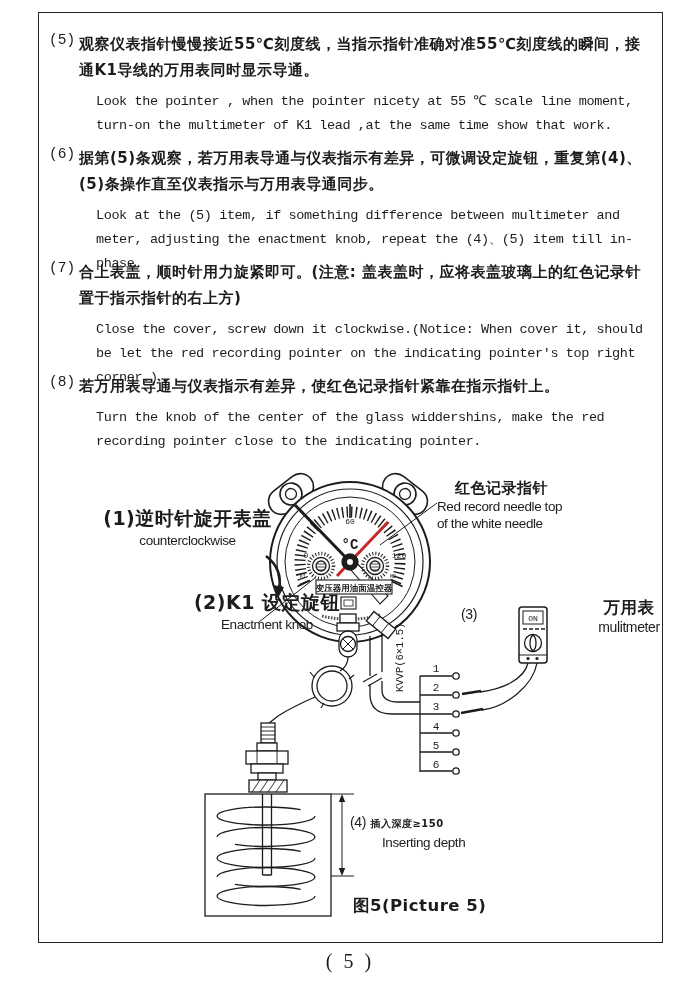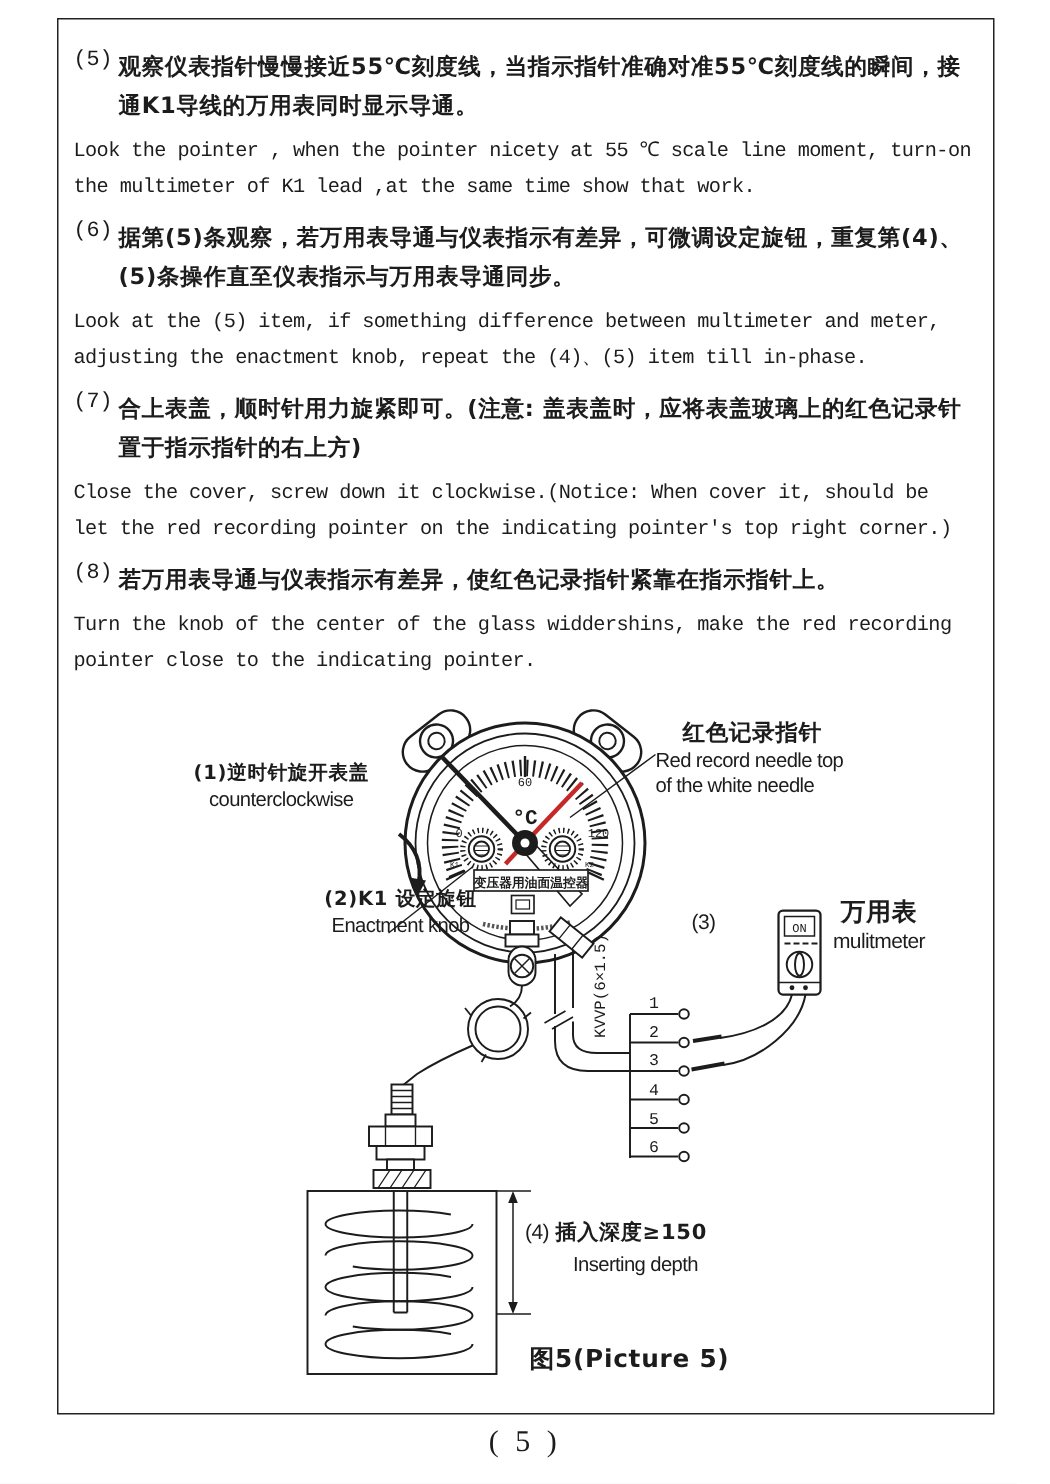--- a/index.html
+++ b/index.html
@@ -4,24 +4,24 @@
 <style>
   html,body{margin:0;padding:0;background:#f6f6f4;}
   .page{position:relative;width:700px;height:989px;background:#ffffff;overflow:hidden;
         font-family:"Liberation Sans","DejaVu Sans",sans-serif;color:#1c1c1c;}
   .border-box{position:absolute;left:38px;top:12px;width:623px;height:929px;border:1.6px solid #222;}
   .inst{position:absolute;left:10px;width:600px;}
   .inum{position:absolute;left:0;top:1px;font-family:"Liberation Mono","DejaVu Sans Mono",monospace;
         font-size:14.5px;}
   .zh{margin-left:30px;font-size:15px;line-height:26px;font-weight:600;letter-spacing:.5px;
       font-family:"DejaVu Sans",sans-serif;}
-  .en{margin-top:7px;font-family:"Liberation Mono","DejaVu Sans Mono",monospace;
+  .en{margin-left:47px;margin-top:7px;font-family:"Liberation Mono","DejaVu Sans Mono",monospace;
       font-size:13.5px;line-height:24px;letter-spacing:-.4px;}
   .fig-label{position:absolute;}
-  .lbl-zh{font-size:13px;font-weight:600;letter-spacing:.5px;font-family:"DejaVu Sans",sans-serif;}
+  .lbl-zh{font-size:19px;font-weight:600;letter-spacing:.5px;font-family:"DejaVu Sans",sans-serif;}
   .lbl-en{font-family:Liberation Sans, sans-serif;font-size:13.5px;
           line-height:17px;letter-spacing:-.4px;}
   .center{text-align:center;}
   .page-number{position:absolute;left:0;right:0;top:950px;text-align:center;font-size:20px;
                letter-spacing:3px;font-family:"Liberation Serif","DejaVu Serif",serif;}
   svg{position:absolute;left:0;top:0;}
   svg text{font-family:"Liberation Mono","DejaVu Sans Mono",monospace;fill:#1c1c1c;}
   .zh-svg{font-family:"DejaVu Sans",sans-serif;font-weight:600;}
 </style>
 </head>
@@ -220,29 +220,29 @@
   </div>
 
   <div class="fig-label" style="left:437px;top:479px;">
     <div class="lbl-zh" style="font-size:15px;margin-left:18px;">红色记录指针</div>
     <div class="lbl-en">Red record needle top</div>
     <div class="lbl-en">of the white needle</div>
   </div>
 
   <div class="fig-label lbl-en" style="left:461px;top:606px;font-size:14px;">(3)</div>
 
-  <div class="fig-label center" style="left:538px;top:597px;width:96px;">
+  <div class="fig-label center" style="left:581px;top:597px;width:96px;">
     <div class="lbl-zh" style="font-size:16.5px;">万用表</div>
     <div class="lbl-en" style="font-size:14px;">mulitmeter</div>
   </div>
 
   <div class="fig-label" style="left:350px;top:813px;">
     <div>
       <span class="lbl-en" style="font-size:14px;">(4)</span>
-      <span class="lbl-zh" style="font-size:14px;">插入深度≥150</span>
+      <span class="lbl-zh" style="font-size:10px;">插入深度≥150</span>
     </div>
     <div class="lbl-en" style="margin-left:32px;margin-top:3px;">Inserting depth</div>
   </div>
 
   <div class="fig-label lbl-zh" style="left:353px;top:895px;font-size:16.5px;">图5(Picture 5)</div>
 
   <div class="page-number">( 5 )</div>
 </div>
 
 </body></html>

